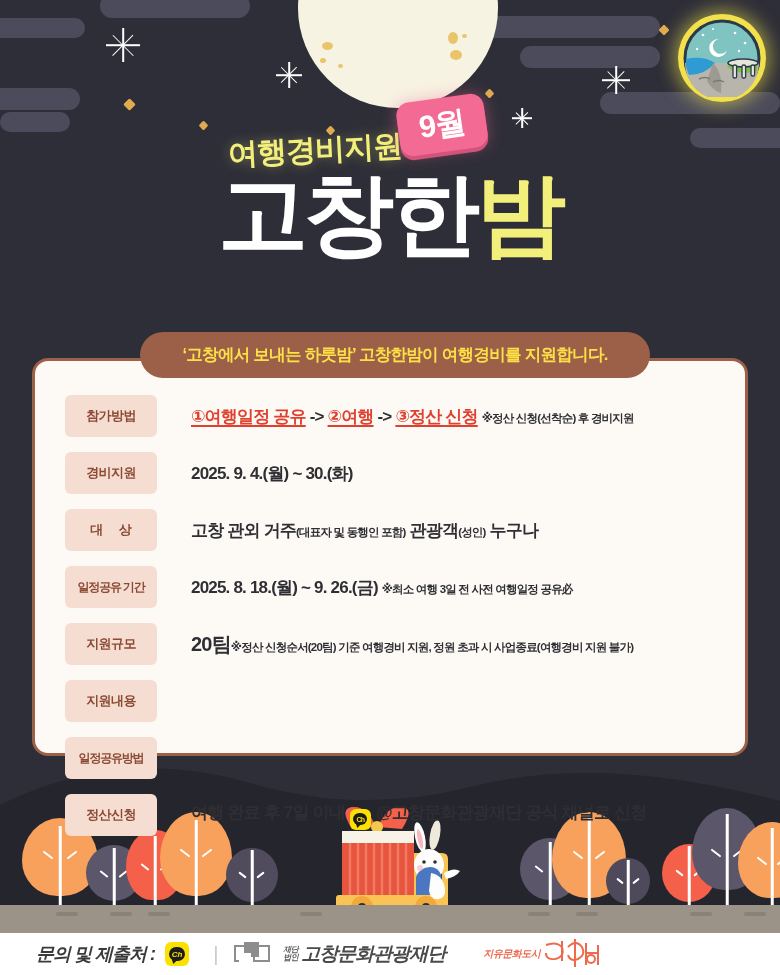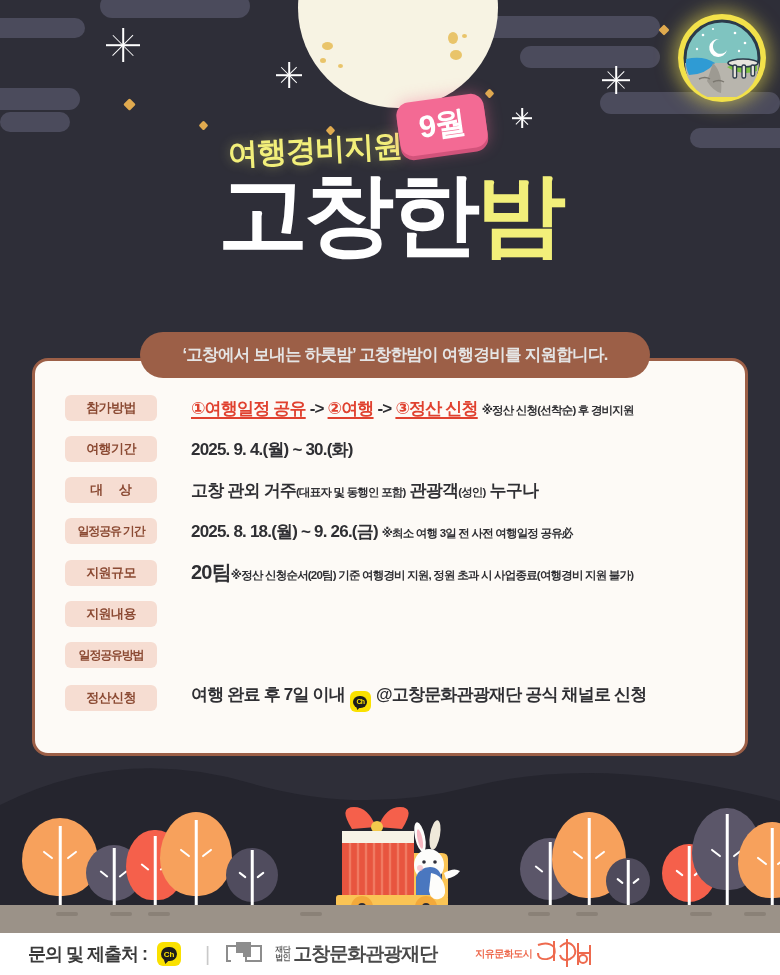--- a/index.html
+++ b/index.html
@@ -60,33 +60,33 @@
     box-shadow:0 4px 0 #d2537b, 0 0 16px rgba(243,106,148,.45);
     display:flex; align-items:center; justify-content:center;
     color:#ffffff; font-size:31px; font-weight:bold; letter-spacing:-1px;
   }
 
   
   .pill {
     position:absolute; left:140px; top:332px; width:510px; height:46px;
     background:#9c5f47; border-radius:23px;
     display:flex; align-items:center; justify-content:center;
-    color:#e5e5e5; font-size:16.5px; font-weight:bold; letter-spacing:-.7px;
+    color:#fde047; font-size:16.5px; font-weight:bold; letter-spacing:-.7px;
     z-index:5;
   }
 
   
   .panel {
     position:absolute; left:32px; top:358px; width:716px; height:398px;
     background:#fdfaf6; border:3.5px solid #9c5f47; border-radius:16px;
     padding:34px 18px 14px 30px; z-index:4;
   }
   .row { display:flex; align-items:center; margin-bottom:15px; }
   .chip {
-    flex:none; width:92px; height:26px; background:#f6ddd2; border-radius:6px;
+    flex:none; width:92px; height:42px; background:#f6ddd2; border-radius:6px;
     display:flex; align-items:center; justify-content:center;
     color:#8b4a33; font-size:13px; font-weight:bold; letter-spacing:-.6px;
   }
   .chip.wide { letter-spacing:-1.2px; font-size:12px; }
   .chip.spaced { letter-spacing:6px; text-indent:6px; }
   .val { margin-left:34px; color:#2f2f33; font-size:17px; font-weight:bold; letter-spacing:-.8px; white-space:nowrap; }
   .val .red { color:#e0412f; text-decoration:underline; text-decoration-thickness:2px; text-underline-offset:3px; }
   .val .arrow { color:#2f2f33; }
   .note { font-size:11.5px; font-weight:bold; color:#2f2f33; letter-spacing:-.8px; }
   .big { font-size:20px; }
@@ -117,21 +117,21 @@
   .tree .trunk { position:absolute; left:50%; transform:translateX(-50%); width:2.5px; background:#ffffff; bottom:0; }
   .tree .twig { position:absolute; width:12px; height:2px; background:#ffffff; border-radius:1px; }
   .canopy { position:absolute; border-radius:50%; }
 
   
   .truckwrap { position:absolute; left:328px; top:803px; width:160px; height:112px; }
 
   
   .footer {
     position:absolute; left:0; bottom:0; width:780px; height:42px; background:#ffffff;
-    display:flex; align-items:center; padding-left:28px; gap:0;
+    display:flex; align-items:center; padding-left:36px; gap:0;font-style:italic;
   }
   .f-text { color:#3a3a3a; font-size:18px; font-weight:bold; letter-spacing:-1px; }
   .f-div { color:#c9c9c9; font-size:20px; margin:0 16px; }
   .f-small { color:#5a5a5a; font-size:8px; font-weight:bold; line-height:1.05; letter-spacing:-.5px; }
   .f-fnd { color:#4a4a4a; font-size:19px; font-weight:bold; letter-spacing:-1px; }
   .f-coral { color:#ee6a4e; font-size:10px; font-weight:bold; letter-spacing:-.5px; }
 </style>
 </head>
 <body>
 
@@ -344,21 +344,21 @@
 
   <div class="row">
     <div class="chip">참가방법</div>
     <div class="val">
       <span class="red">①여행일정 공유</span><span class="arrow"> -&gt; </span><span class="red">②여행</span><span class="arrow"> -&gt; </span><span class="red">③정산 신청</span>
       <span class="note">※정산 신청(선착순) 후 경비지원</span>
     </div>
   </div>
 
   <div class="row">
-    <div class="chip">여행기간</div>
+    <div class="chip">경비지원</div>
     <div class="val">2025. 9. 4.(월) ~ 30.(화)</div>
   </div>
 
   <div class="row">
     <div class="chip spaced">대 상</div>
     <div class="val">
       <span>고창 관외 거주</span><span class="note">(대표자 및 동행인 포함)</span><span> 관광객</span><span class="note">(성인)</span><span> 누구나</span>
     </div>
   </div>
 

